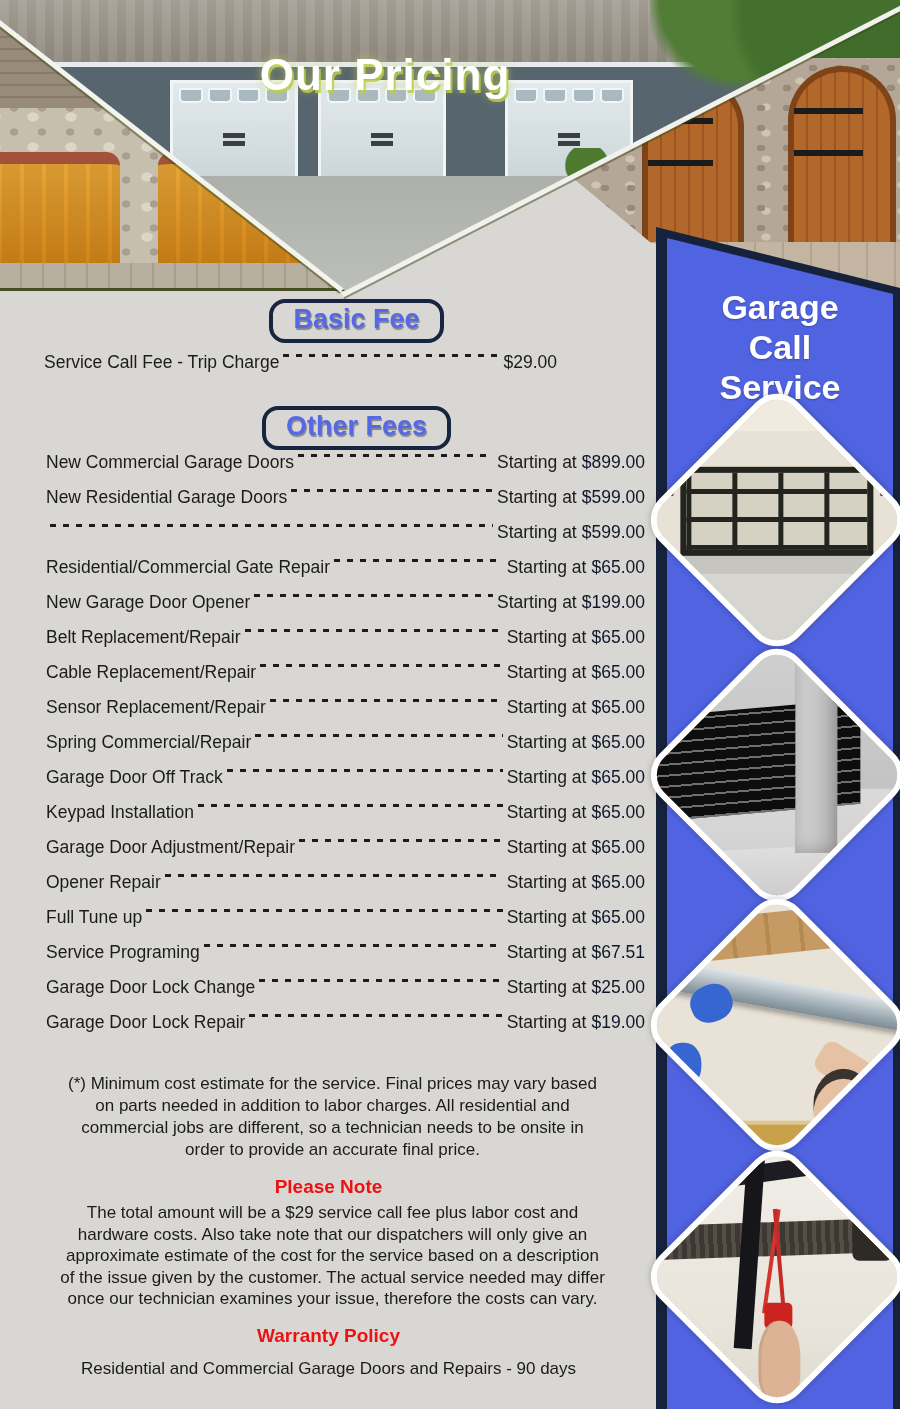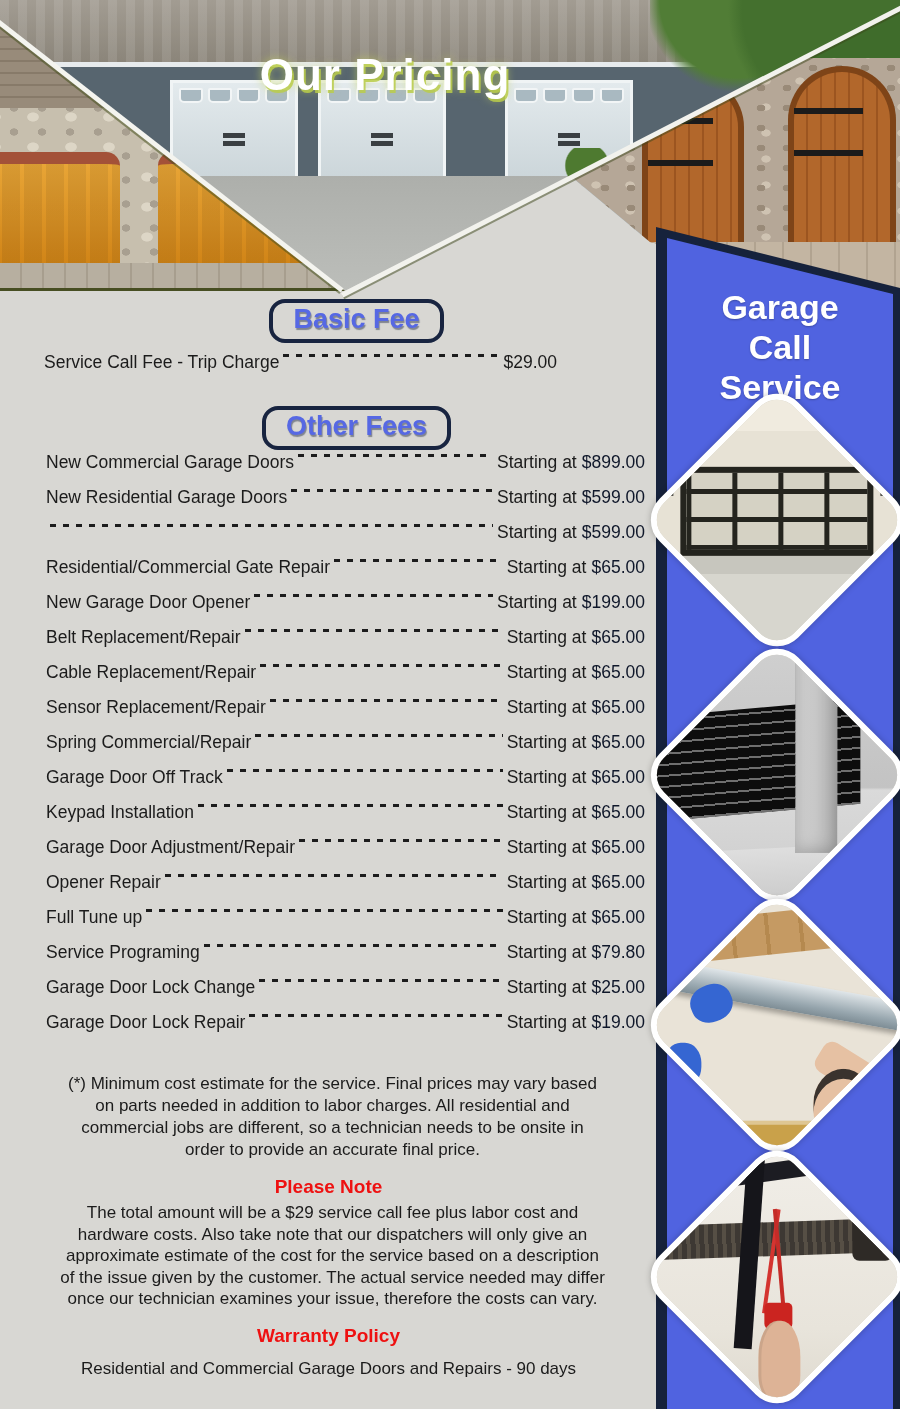--- a/index.html
+++ b/index.html
@@ -390,21 +390,21 @@
     <span>Full Tune up</span>
     <span class="dots"></span>
     <span class="fee-prefix">Starting at</span>
     <span class="fee-price">$65.00</span>
   </div>
 
   <div class="fee-row">
     <span>Service Programing</span>
     <span class="dots"></span>
     <span class="fee-prefix">Starting at</span>
-    <span class="fee-price">$79.80</span>
+    <span class="fee-price">$67.51</span>
   </div>
 
   <div class="fee-row">
     <span>Garage Door Lock Change</span>
     <span class="dots"></span>
     <span class="fee-prefix">Starting at</span>
     <span class="fee-price">$25.00</span>
   </div>
 
   <div class="fee-row">

